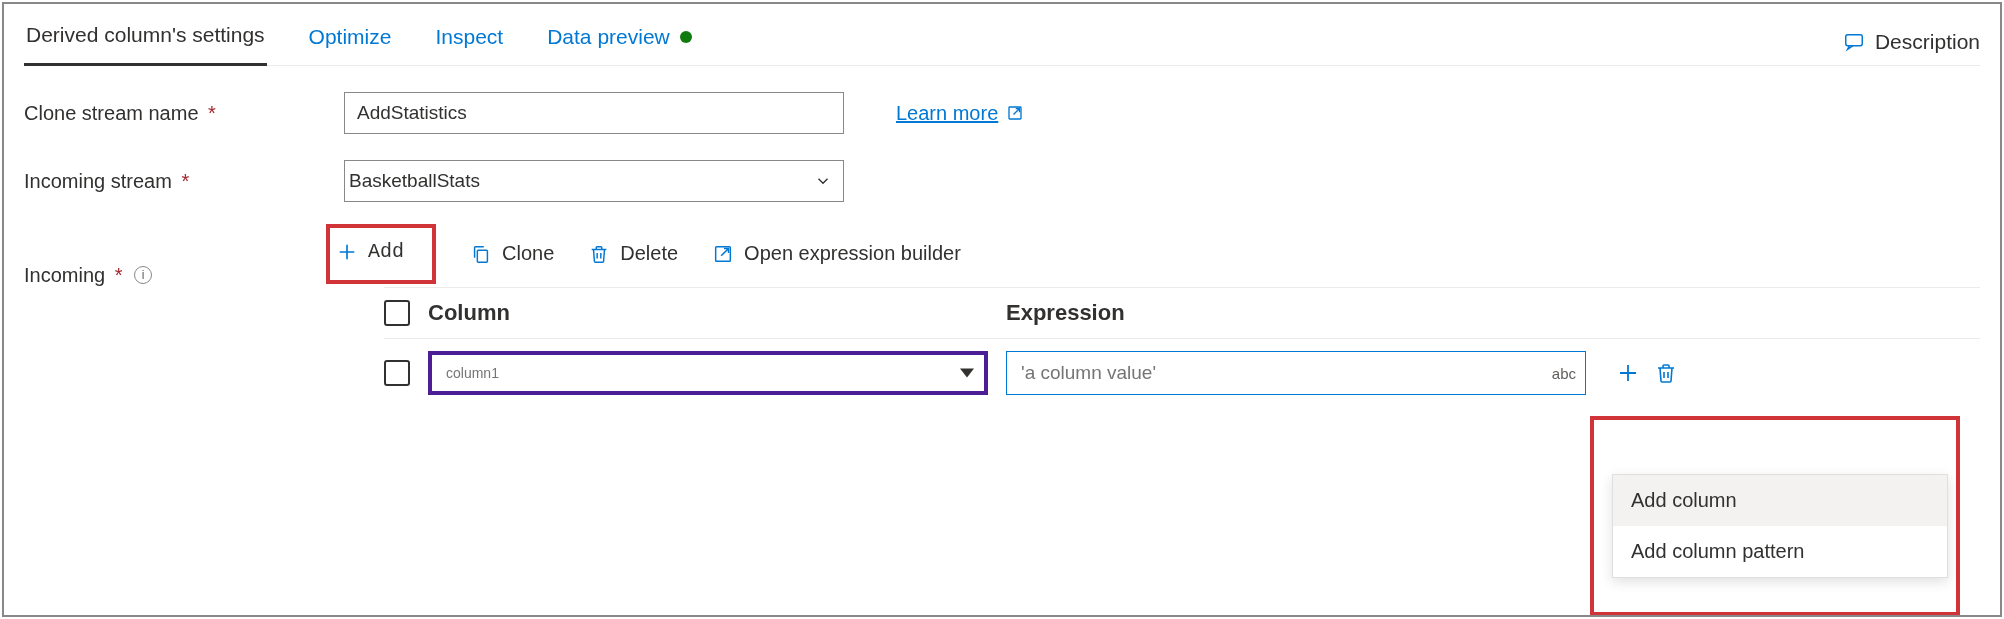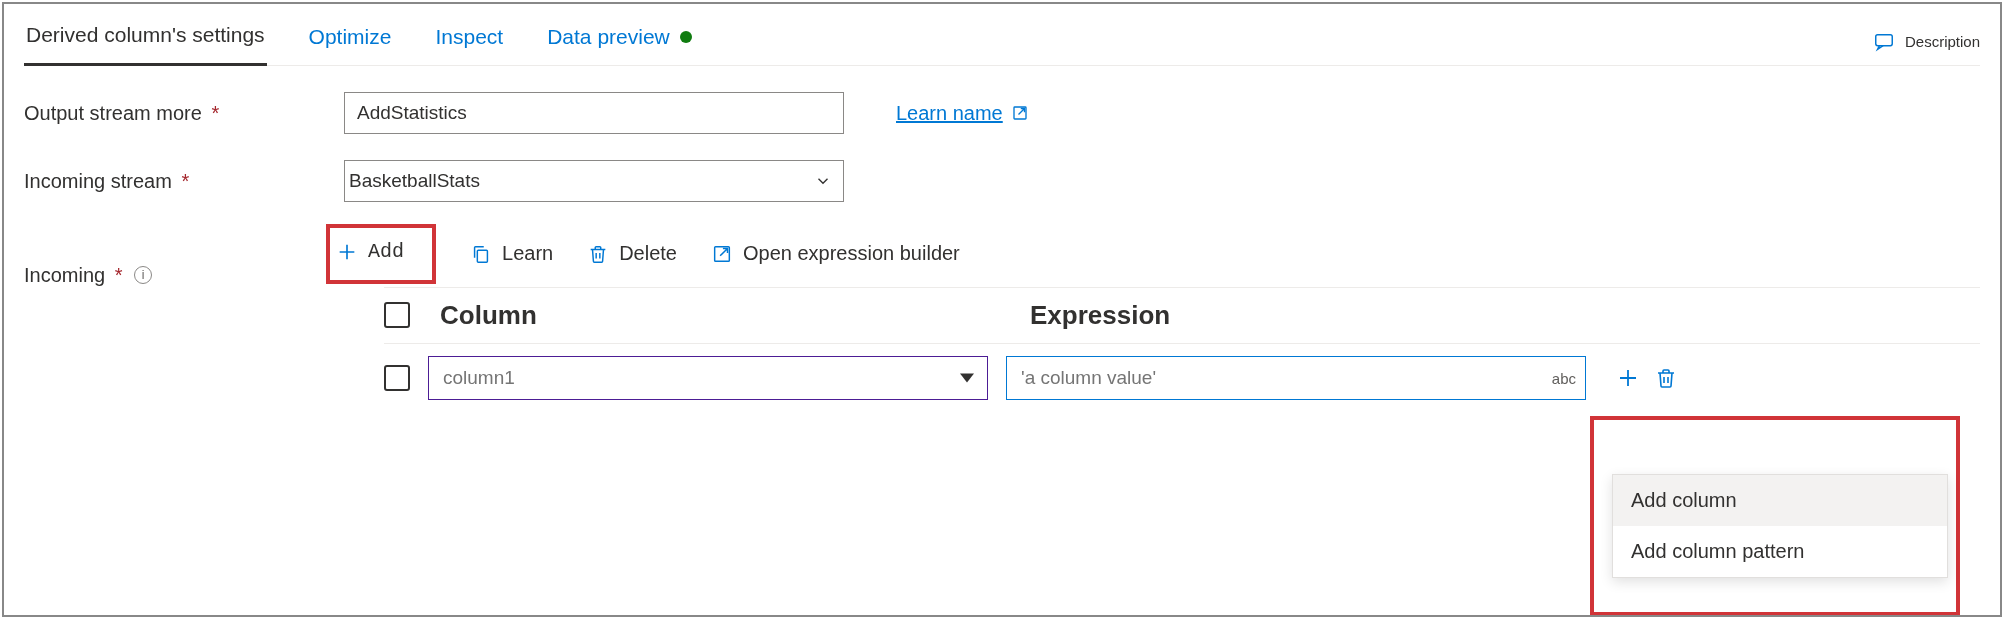--- a/index.html
+++ b/index.html
@@ -42,21 +42,21 @@
       font-weight: 400;
       border-bottom: 3px solid #323130;
     }
     .dot-green {
       width: 12px; height: 12px; border-radius: 50%;
       background: #107c10; display: inline-block;
     }
     .desc-link {
       margin-left: auto;
       display: flex; align-items: center; gap: 10px;
-      color: #323130; font-size: 15px;
+      color: #323130; font-size: 21px;
     }
     .desc-link svg { color: #0078d4; }
 
     
     .form-row {
       display: flex;
       align-items: center;
       margin-top: 26px;
     }
     .form-label {
@@ -137,31 +137,31 @@
       padding: 12px 0;
     }
     .col-header-row { border-bottom: 1px solid #edebe9; }
     .chk {
       width: 26px; height: 26px;
       border: 2px solid #323130;
       border-radius: 3px;
       cursor: pointer;
       flex: 0 0 26px;
     }
-    .col-header { font-weight: 700; font-size: 26px; margin-left: 12px; }
+    .col-header { font-weight: 700; font-size: 22px; }
     .col-name-head { width: 560px; }
     .col-expr-head { flex: 1; }
 
     .col-name-input-wrap {
       position: relative; width: 560px;
     }
     .col-name-input {
       width: 100%; height: 44px;
-      border: 1px solid #4c1d95;
-      padding: 0 40px 0 14px; font-size: 19px;
+      border: 4px solid #4c1d95;
+      padding: 0 40px 0 14px; font-size: 14px;
       color: #605e5c;
     }
     .tri-down {
       position: absolute; right: 14px; top: 50%;
       transform: translateY(-50%);
       width: 0; height: 0;
       border-left: 7px solid transparent;
       border-right: 7px solid transparent;
       border-top: 9px solid #323130;
       pointer-events: none;
@@ -236,26 +236,26 @@
       <svg class="ic22" viewBox="0 0 24 24" fill="none" stroke="currentColor" stroke-width="1.6">
         <rect x="3" y="4" width="18" height="12" rx="2"></rect>
         <path d="M7 16l-2 4 6-4"></path>
       </svg>
       <span>Description</span>
     </div>
   </div>
 
   <div class="form-row">
     <div class="form-label">
-      <span>Output stream more</span>
+      <span>Clone stream name</span>
       <span class="req">*</span>
     </div>
     <input class="text-input" type="text" value="AddStatistics" style="">
     <a class="learn-more" href="#">
-      <span>Learn name</span>
+      <span>Learn more</span>
       <svg class="ic18" viewBox="0 0 24 24" fill="none" stroke="currentColor" stroke-width="1.8">
         <rect x="4" y="4" width="16" height="16" rx="1"></rect>
         <path d="M10 14 L18 6 M13 6h5v5"></path>
       </svg>
     </a>
   </div>
 
   <div class="form-row">
     <div class="form-label">
       <span>Incoming stream</span>
@@ -278,21 +278,21 @@
           <path d="M12 4v16M4 12h16"></path>
         </svg>
         <span>Add</span>
       </div>
     </div>
     <div class="tool-btn">
       <svg class="ic22" viewBox="0 0 24 24" fill="none" stroke="currentColor" stroke-width="1.6">
         <rect x="8" y="8" width="11" height="13" rx="1"></rect>
         <path d="M5 16V5a1 1 0 011-1h9"></path>
       </svg>
-      <span>Learn</span>
+      <span>Clone</span>
     </div>
     <div class="tool-btn">
       <svg class="ic22" viewBox="0 0 24 24" fill="none" stroke="currentColor" stroke-width="1.6">
         <path d="M4 7h16M9 7V5a1 1 0 011-1h4a1 1 0 011 1v2M6 7l1 13a1 1 0 001 1h8a1 1 0 001-1l1-13"></path>
         <path d="M10 11v6M14 11v6"></path>
       </svg>
       <span>Delete</span>
     </div>
     <div class="tool-btn">
       <svg class="ic22" viewBox="0 0 24 24" fill="none" stroke="currentColor" stroke-width="1.6">

